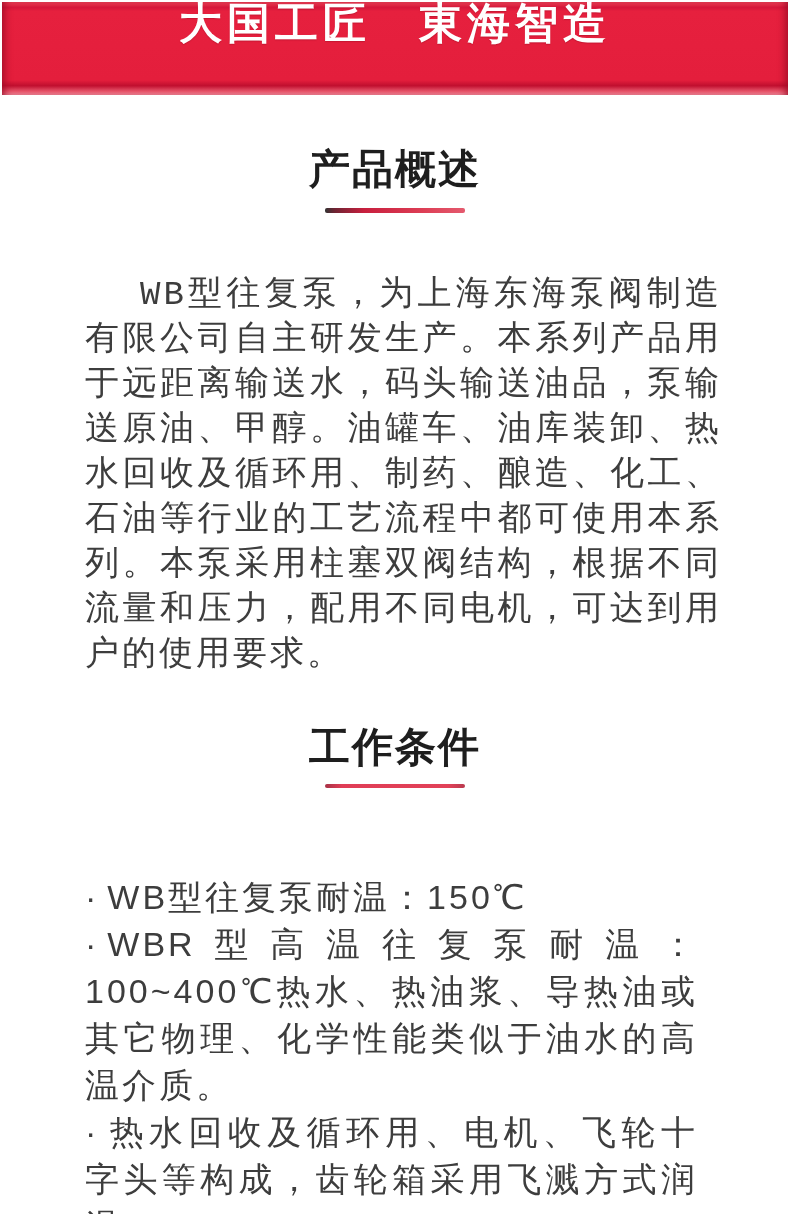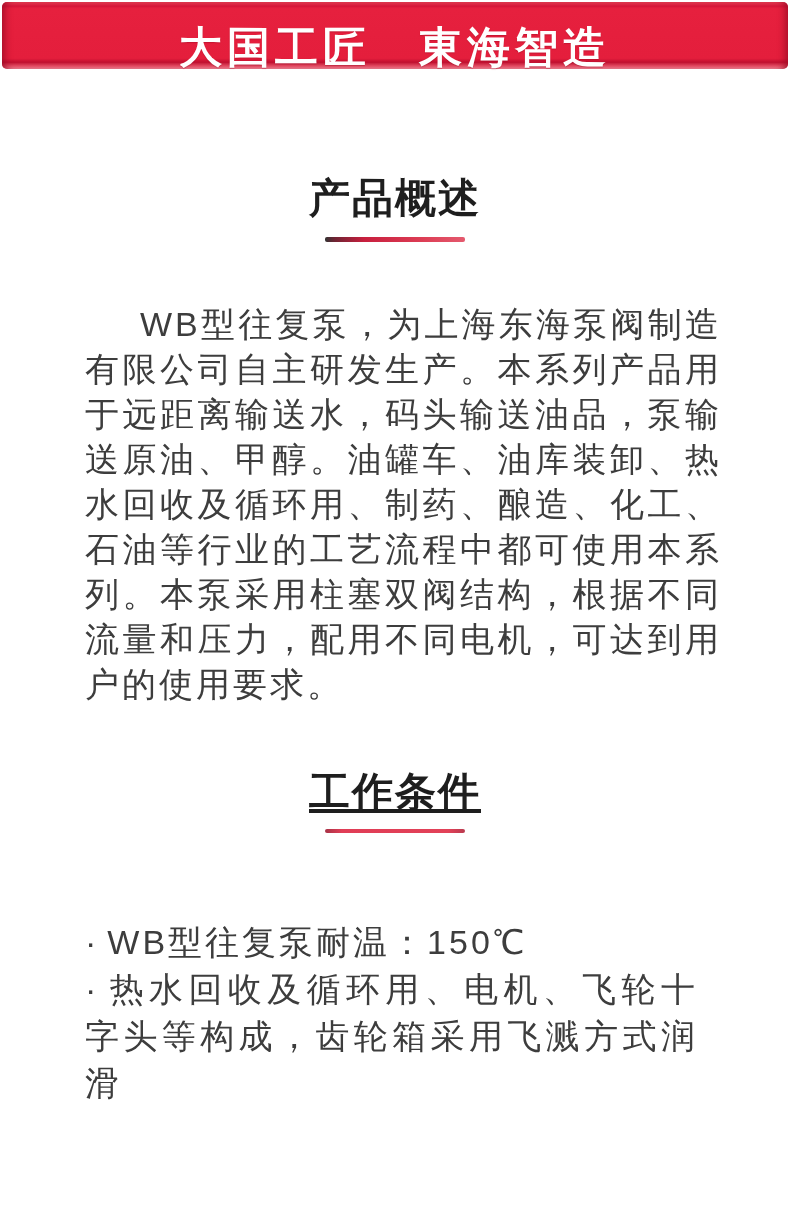--- a/index.html
+++ b/index.html
@@ -10,55 +10,55 @@
   }
   body {
     height: 1214px;
     overflow: hidden;
     position: relative;
   }
 
   
   .banner {
     margin: 2px 2px 0 2px;
-    height: 67px;
-    border-radius: 5px;
+    height: 93px;
+    border-radius: 0;
     background: linear-gradient(180deg,
       #ee4459 0%,
       #d6173a 6%,
       #e6203e 10%,
       #e41e3c 84%,
       #c00f2f 90%,
       #e8556b 96%,
       #f593a3 100%);
     box-shadow: inset 7px 0 9px -5px #9c0c26, inset -7px 0 9px -5px #9c0c26;
     display: flex;
-    align-items: flex-end;
+    align-items: flex-start;
     justify-content: center;
   }
   .banner-title {
     color: #ffffff;
     font-size: 43px;
     font-weight: bold;
     letter-spacing: 5px;
     line-height: 1;
     text-shadow: 0 1px 1px rgba(140,10,30,0.35);
   }
 
   
   .section-title {
     text-align: center;
     font-size: 41px;
     line-height: 46px;
     font-weight: bold;
     color: #1e1e1e;
     letter-spacing: 2px;
   }
-  .title-overview { margin-top: 106px; }
-  .title-conditions { margin-top: 62px; text-decoration: underline; }
+  .title-overview { margin-top: 51px; }
+  .title-conditions { margin-top: 46px; }
 
   .title-underline {
     width: 140px;
     margin: 0 auto;
     border-radius: 2px;
   }
   .underline-overview {
     margin-top: 16px;
     height: 5px;
     background: linear-gradient(90deg, #333333 0%, #6f2433 7%, #c81f3e 28%, #dd3e55 70%, #e45a6e 100%);
@@ -76,20 +76,21 @@
     letter-spacing: 3px;
     font-weight: normal;
   }
   .overview-paragraph {
     margin-top: 60px;
     padding: 0 68px 0 85px;
     line-height: 45px;
     text-align: justify;
     text-justify: inter-character;
     text-indent: 55px;
+    font-family: Liberation Mono, monospace;
   }
   .bullet-list {
     margin-top: 86px;
     padding: 0 92px 0 85px;
   }
   .bullet-item {
     line-height: 47px;
     text-align: justify;
     text-justify: inter-character;
   }
@@ -113,16 +114,19 @@
 
 <section>
   <h2 class="section-title title-conditions">工作条件</h2>
   <div class="title-underline underline-conditions"></div>
 
   <div class="copy bullet-list">
       <p class="bullet-item">
       <span class="bullet-marker">·</span><span>WB型往复泵耐温：150℃</span>
     </p>
       <p class="bullet-item">
+      <span class="bullet-marker">·</span><span>WBR型高温往复泵耐温：100~400℃热水、热油浆、导热油或其它物理、化学性能类似于油水的高温介质。</span>
+    </p>
+      <p class="bullet-item">
       <span class="bullet-marker">·</span><span>热水回收及循环用、电机、飞轮十字头等构成，齿轮箱采用飞溅方式润滑</span>
     </p>
     </div>
 </section>
 
 </body></html>

